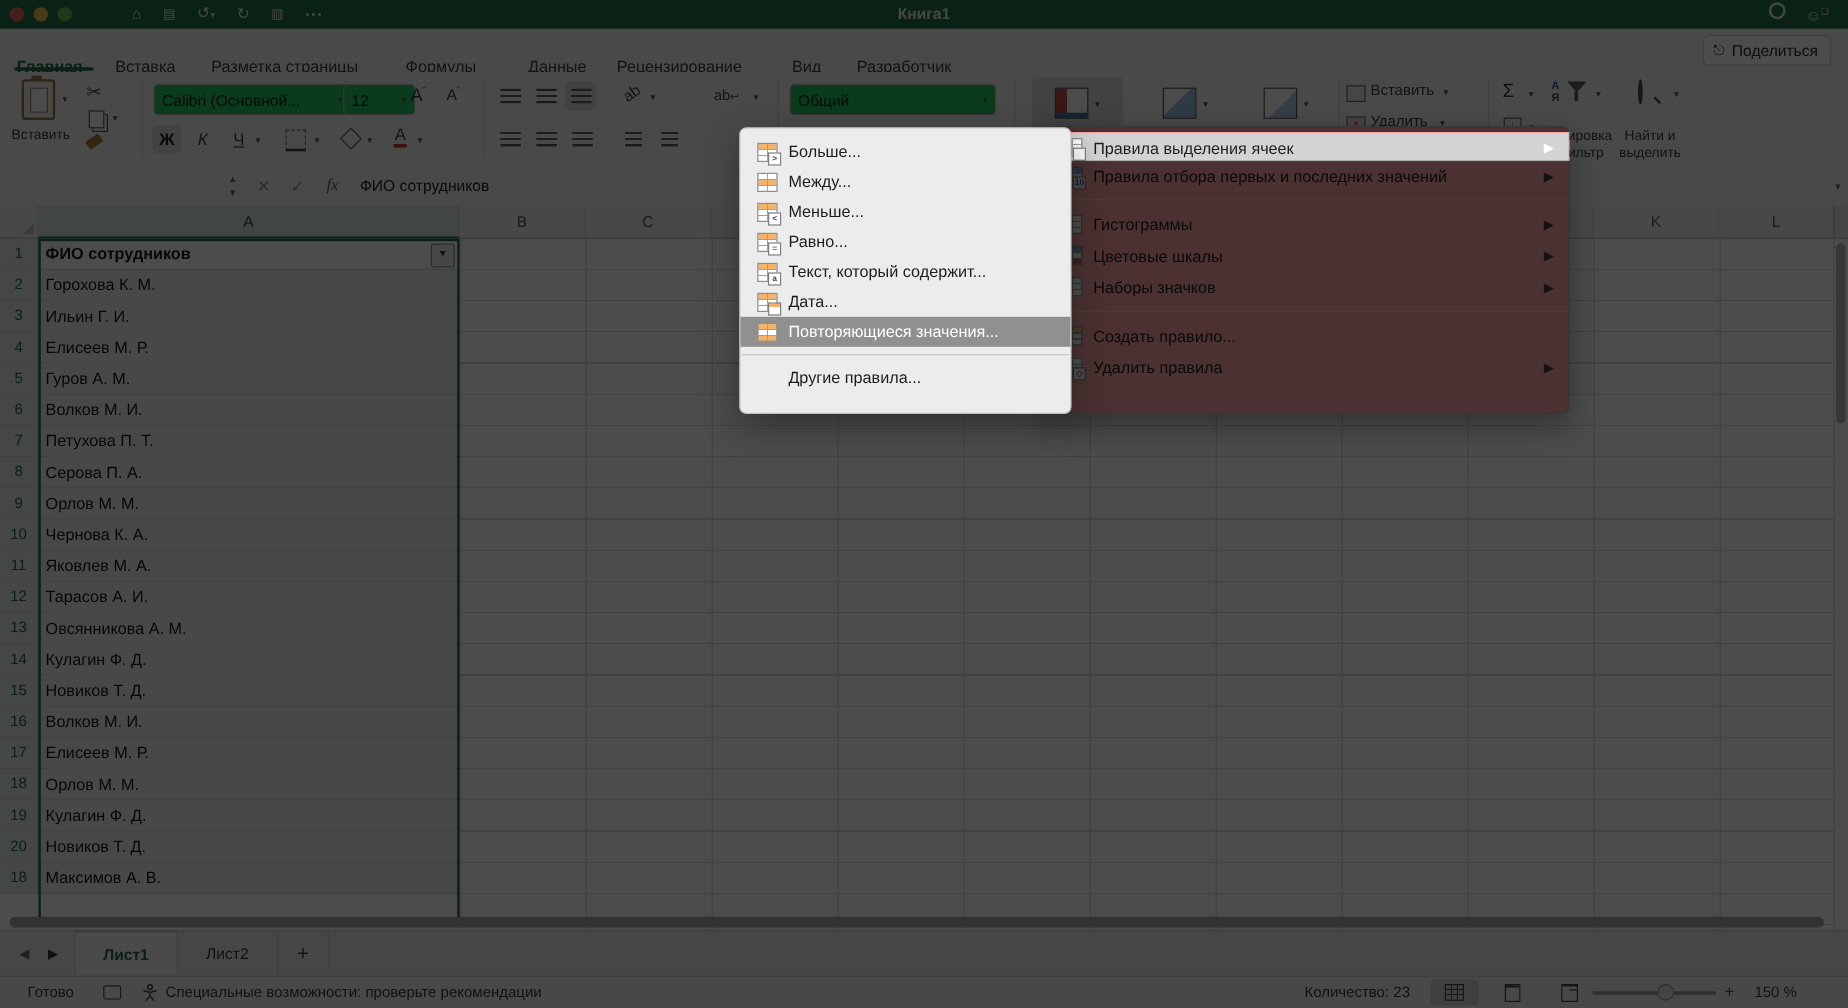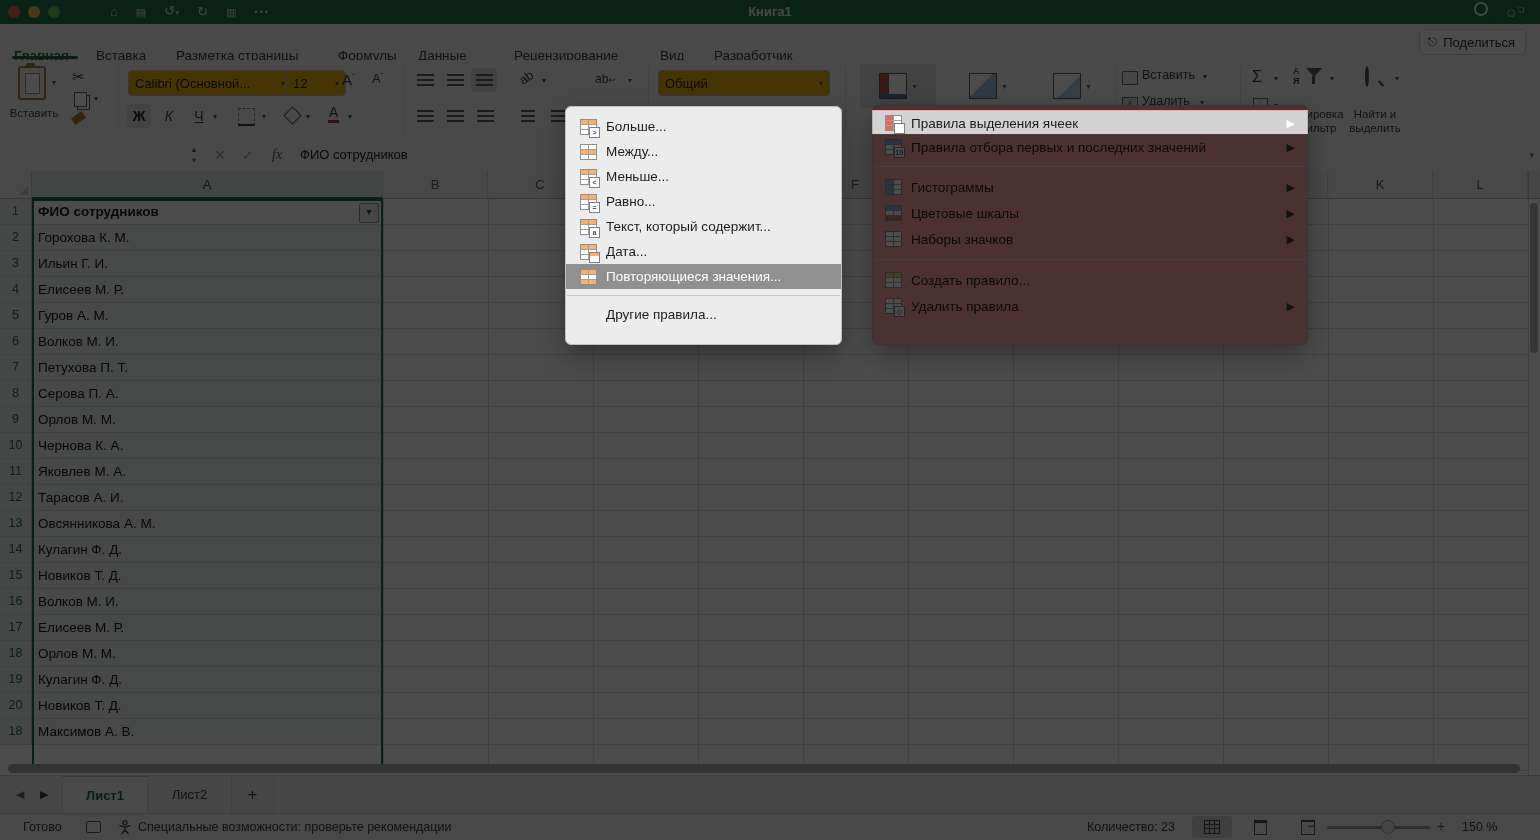--- a/index.html
+++ b/index.html
@@ -16,21 +16,21 @@
   .rtab{position:absolute;top:0;height:35px;line-height:35px;font-size:13.5px;color:#3c3c3c;margin-top:14px;}
   .rtab.active{color:#1e6b41;font-weight:bold;}
   .rtab-underline{position:absolute;height:3px;background:#1e6b41;border-radius:2px;bottom:1px;}
   .share-btn{position:absolute;right:14px;top:5px;height:24px;padding:0 10px 0 8px;background:#fdfdfd;border:1px solid #cfcfcf;
     border-radius:5px;display:flex;align-items:center;gap:6px;font-size:13px;color:#2f2f2f;}
   
   .ribbon{left:0;top:60px;width:1540px;height:80px;background:#f6f6f7;border-bottom:1px solid #c8c8c8;}
   .rsep{position:absolute;top:6px;width:1px;height:66px;background:#dcdcdc;}
   .rlabel{position:absolute;font-size:11.5px;color:#3d3d3d;text-align:center;}
   .chev{font-size:8px;color:#555;}
-  .dd{position:absolute;height:24px;background:#eab308;border:1px solid #b9b9b9;border-radius:4px;
+  .dd{position:absolute;height:24px;background:#22c55e;border:1px solid #b9b9b9;border-radius:4px;
       display:flex;align-items:center;padding:0 6px;font-size:13px;color:#1f1f1f;}
   .dd .chev{margin-left:auto;}
   .btnbox{position:absolute;display:flex;align-items:center;justify-content:center;border-radius:4px;}
   .pressed{background:#dddddd;}
   .lines{width:17px;height:12px;background:linear-gradient(to bottom,#595d62 0 2px,transparent 2px 5px,#595d62 5px 7px,transparent 7px 10px,#595d62 10px 12px);}
   .tblico{width:26px;height:24px;border:1px solid #5a5a5a;background:#fff;position:relative;}
   .clipb{width:24px;height:30px;border:2px solid #9a7b4f;border-radius:3px;background:#f3ede2;position:relative;}
   .clipb .page{position:absolute;left:5px;top:5px;width:13px;height:19px;background:#fff;border:1px solid #8c8c8c;}
   .clipb .clip{position:absolute;left:6px;top:-5px;width:9px;height:4px;background:#9a7b4f;border-radius:2px;}
   .mag{width:15px;height:15px;border:2px solid #4f4f4f;border-radius:50%;position:relative;}
@@ -78,21 +78,21 @@
   
   .menu{position:absolute;background:#fca5a5;border:1px solid #b5b5b5;border-radius:6px;
     box-shadow:0 10px 28px rgba(0,0,0,.35);font-size:13.5px;color:#1d1d1d;box-sizing:border-box;}
   .parentmenu{left:872px;top:105px;width:436px;height:240px;padding-top:5px;z-index:10;}
   .mi{height:24px;display:flex;align-items:center;padding:0 12px 0 12px;gap:9px;}
   .mi.tall{height:26px;}
   .mi.hl{background:#d3d3d3;}
   .mi .arrow{margin-left:auto;font-size:11px;color:#3f3f3f;}
   .mi.hl .arrow{color:#ffffff;}
   .msep{height:1px;background:#d6d6d6;margin:7px 0;}
-  .submenu{left:565px;top:106px;width:277px;height:239px;padding-top:7px;background:#ececec;border-color:#bfbfbf;z-index:30;}
+  .submenu{left:616px;top:106px;width:277px;height:239px;padding-top:7px;background:#ececec;border-color:#bfbfbf;z-index:30;}
   .smi{height:25px;display:flex;align-items:center;padding:0 14px;gap:9px;}
   .smi.sel{background:#909090;color:#ffffff;}
   .ssep{height:1px;background:#c9c9c9;margin:6px 1px;}
   
   .mt{width:15px;height:14px;border:1px solid #8f8f8f;background:#fff;position:relative;flex:none;box-sizing:content-box;}
   .mt::after{content:"";position:absolute;inset:0;
     background:linear-gradient(to right,transparent 0 7px,#9f9f9f 7px 8px,transparent 8px),
                linear-gradient(to bottom,transparent 0 4px,#9f9f9f 4px 5px,transparent 5px 9px,#9f9f9f 9px 10px,transparent 10px);}
   .mt-otop{background:linear-gradient(#f5b26b 0 5px,#fff 5px);}
   .mt-omid{background:linear-gradient(#fff 0 4px,#f5b26b 4px 10px,#fff 10px);}
@@ -130,21 +130,21 @@
     </span>
     <span class="tbar-ic" style="position:absolute;right:16px;margin:0;">☺<sup style="font-size:7px;">❏</sup></span>
   </div>
 
   <div class="abs tabbar">
     <span class="rtab active" style="left:14px;">Главная</span>
     <div class="rtab-underline" style="left:12px;width:66px;"></div>
     <span class="rtab" style="left:96px;">Вставка</span>
     <span class="rtab" style="left:176px;">Разметка страницы</span>
     <span class="rtab" style="left:338px;">Формулы</span>
-    <span class="rtab" style="left:418px;">Данные</span>
+    <span class="rtab" style="left:440px;">Данные</span>
     <span class="rtab" style="left:514px;">Рецензирование</span>
     <span class="rtab" style="left:660px;">Вид</span>
     <span class="rtab" style="left:714px;">Разработчик</span>
     <div class="share-btn">
       <span style="font-size:12px;">⎋</span>
       <span>Поделиться</span>
     </div>
   </div>
 
   <div class="abs ribbon">

